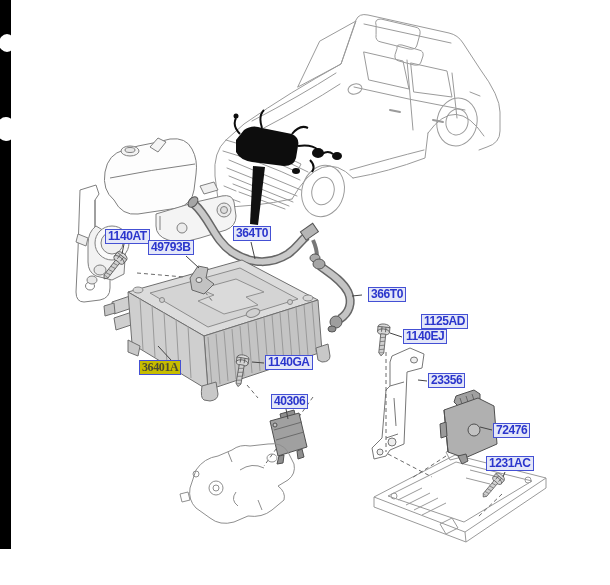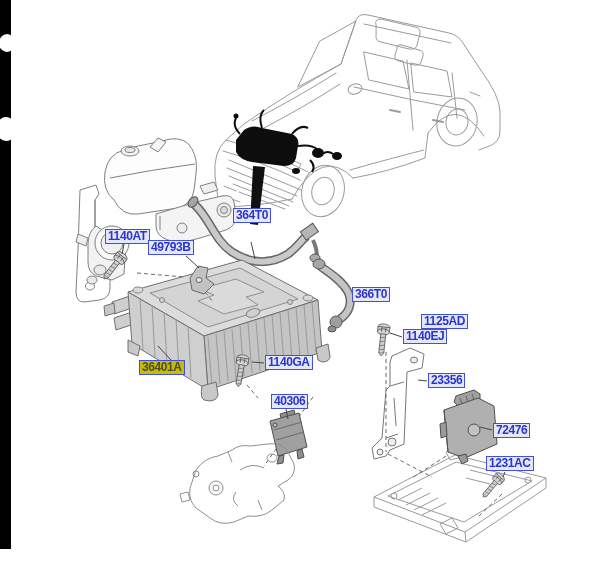--- a/index.html
+++ b/index.html
@@ -14,20 +14,21 @@
     letter-spacing:-0.4px;white-space:nowrap;
     color:var(--label-text,#2a35cc);
     background:var(--label-bg,#e4e7f8);
     border:1px solid var(--label-border,#4450d4);
     padding:0 2px;
     cursor:pointer;
   }
   .plabel.highlight{
     background:var(--hl-bg,#c6bc00);
     color:var(--hl-text,#4c4c30);
+    font-family:Liberation Serif, serif;
   }
 </style>
 </head>
 <body>
 
 <div id="stage">
 
 <svg id="artwork" width="610" height="585" viewBox="0 0 610 585">
 
   <defs>
@@ -254,22 +255,22 @@
     <ellipse cx="6" cy="129" rx="10" ry="12" fill="#fff"></ellipse>
   </g>
   <g>
     <rect x="0" y="578" width="610" height="7" fill="#000"></rect>
     <rect x="517" y="578" width="30" height="4" fill="#fff"></rect>
   </g>
 </svg>
 
   <div class="plabel" style="left:105px;top:229px">1140AT</div>
   <div class="plabel" style="left:148px;top:240px">49793B</div>
-  <div class="plabel" style="left:233px;top:208px">364T0</div>
-  <div class="plabel" style="left:352px;top:287px">366T0</div>
+  <div class="plabel" style="left:233px;top:226px">364T0</div>
+  <div class="plabel" style="left:368px;top:287px">366T0</div>
   <div class="plabel" style="left:421px;top:314px">1125AD</div>
   <div class="plabel" style="left:403px;top:329px">1140EJ</div>
   <div class="plabel highlight" style="left:139px;top:360px">36401A</div>
   <div class="plabel" style="left:265px;top:355px">1140GA</div>
   <div class="plabel" style="left:271px;top:394px">40306</div>
   <div class="plabel" style="left:428px;top:373px">23356</div>
   <div class="plabel" style="left:493px;top:423px">72476</div>
   <div class="plabel" style="left:486px;top:456px">1231AC</div>
 </div>
 

